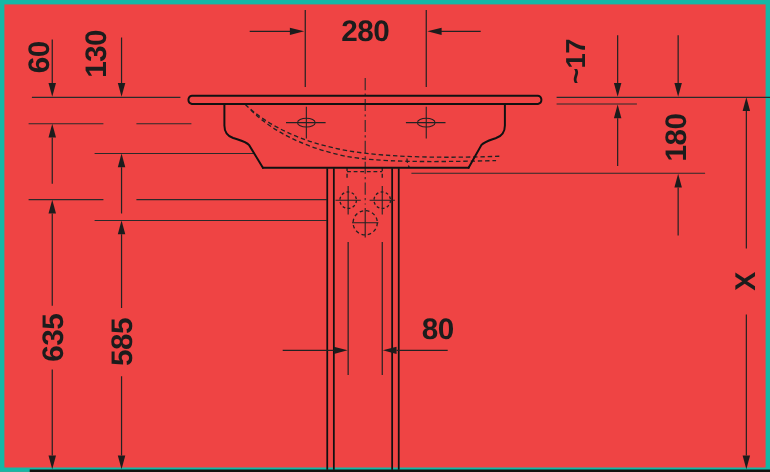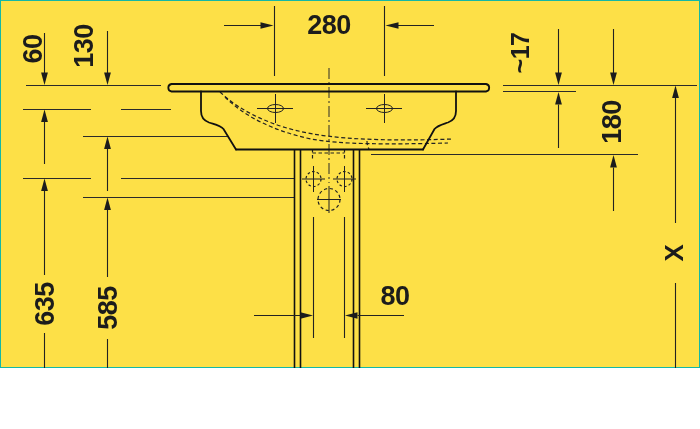--- a/index.html
+++ b/index.html
@@ -1,19 +1,19 @@
 <!DOCTYPE html>
 <html><head>
 <meta charset="utf-8">
 <style>
   html,body{margin:0;padding:0;background:#ffffff;}
   .sheet{
-    position:relative;width:700px;height:368px;
-    background:#fde047;box-sizing:border-box;
-    border:1px solid #14b8a6;
+    position:relative;width:700px;height:429px;
+    background:#ef4444;box-sizing:border-box;
+    border:4px solid #14b8a6;
     font-family:"Liberation Sans",sans-serif;
   }
   svg text{
     font-family:"Liberation Sans",sans-serif;
     font-weight:bold;
     fill:#1c1c1c;
     letter-spacing:-0.5px;
   }
 </style>
 </head>

